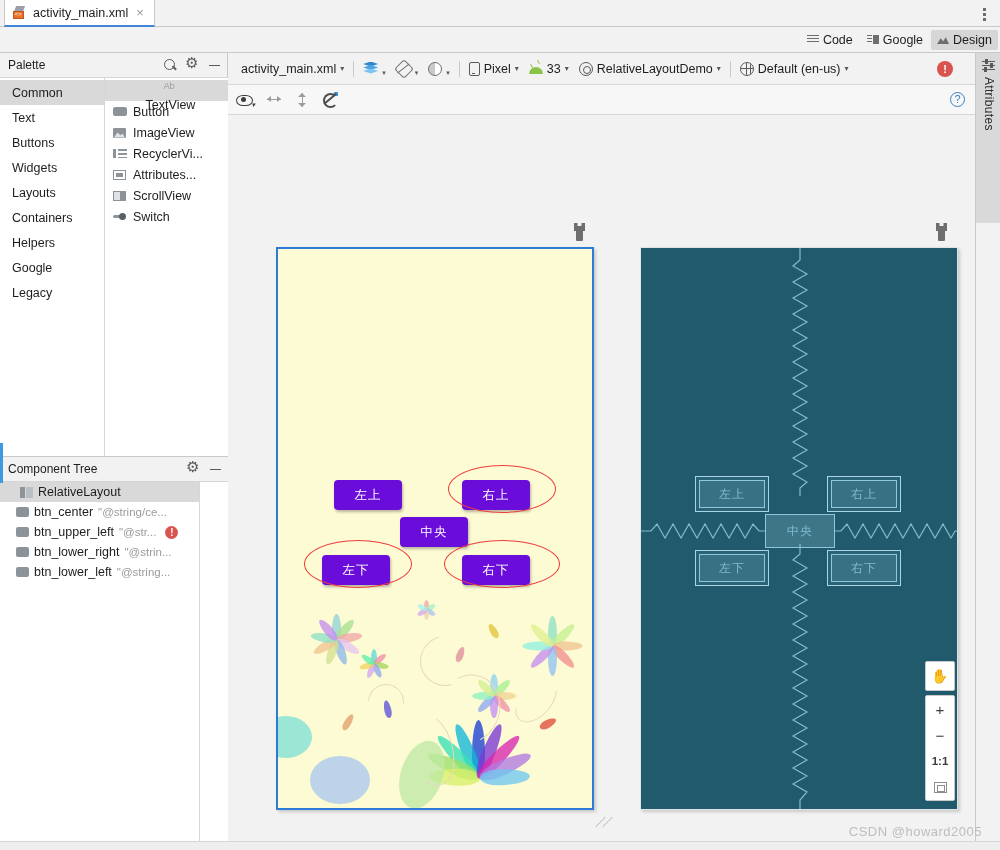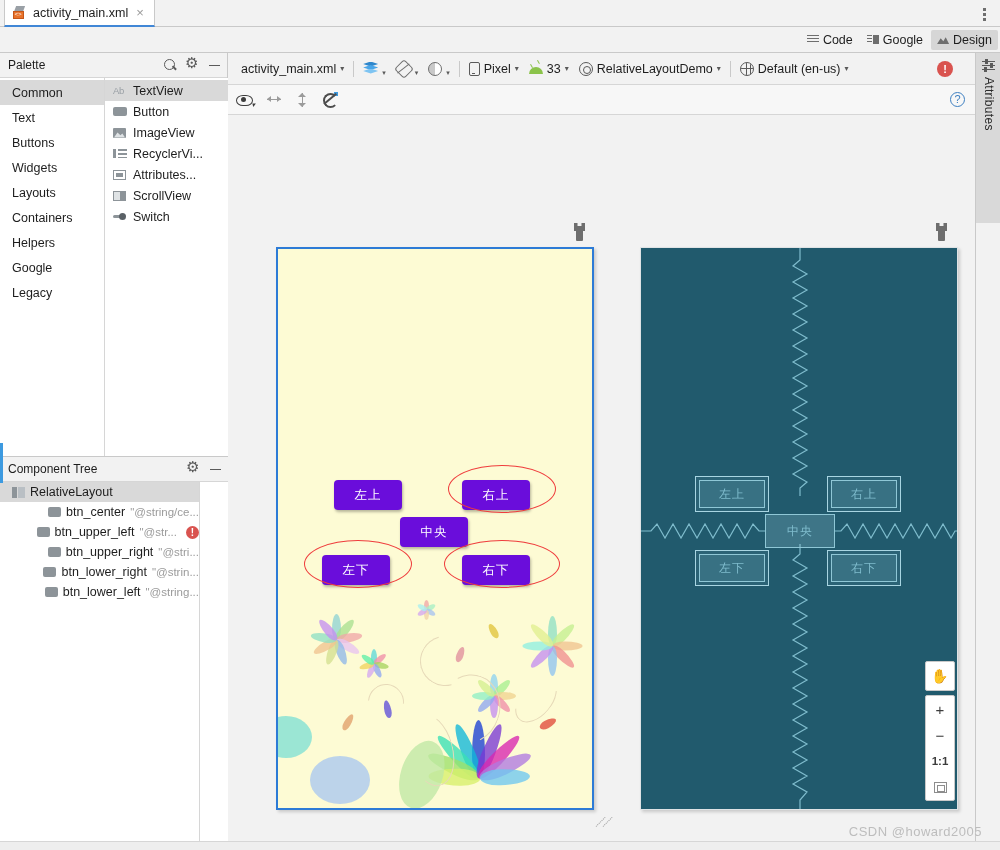--- a/index.html
+++ b/index.html
@@ -98,21 +98,21 @@
   .pal-cat {
     height:25px; display:flex; align-items:center; padding-left:12px;
     font-size:12.5px; color:#1d1d1d; cursor:pointer;
   }
   .pal-cat.sel { background:#d9d9d9; }
   .pal-items { flex:1; height:100%; background:#ffffff; padding-top:2px; }
   .pal-item {
     height:21px; display:flex; align-items:center; gap:6px; padding-left:8px;
     font-size:12.5px; color:#1d1d1d; cursor:pointer;
   }
-  .pal-item.sel { background:#d9d9d9; }
+  .pal-item.sel { background:#d9d9d9;flex-direction:column; }
   .pal-ico { width:14px; height:12px; position:relative; flex:none; }
   .ab-ico { font-size:9.5px; color:#9aa0a6; letter-spacing:-0.4px; line-height:12px; }
   .btn-ico { position:absolute; left:0; top:1px; width:14px; height:9px; background:#8d9499; border-radius:2px; }
   .img-ico { position:absolute; left:0; top:1px; width:13px; height:10px; background:#8d9499; border-radius:1px; overflow:hidden;}
   .img-ico:after { content:""; position:absolute; left:1px; bottom:0; width:11px; height:6px; background:#dfe3e5; clip-path:polygon(0 100%,32% 18%,58% 62%,76% 32%,100% 100%); }
   .rec-ico:before { content:""; position:absolute; left:0; top:1px; width:3px; height:9px; background:#8d9499;
      }
   .rec-ico:after { content:""; position:absolute; left:5px; top:1px; width:9px; height:9px;
      background: repeating-linear-gradient(#8d9499 0 2px, transparent 2px 4px); }
   .frag-ico { position:absolute; left:0; top:1px; width:13px; height:10px; border:1.4px solid #8d9499; }
@@ -125,22 +125,22 @@
   
   .vsplit { position:absolute; left:0; top:403px; width:228px; height:1px; background:#c9c9c9; }
 
   .treepanel { position:absolute; left:0; top:404px; width:228px; height:384px; background:#ffffff; }
   .tree-body { position:absolute; left:0; top:25px; width:200px; height:359px; background:#ffffff; border-right:1px solid #d6d6d6;}
   .tree-row {
     height:20px; display:flex; align-items:center; gap:5px;
     font-size:12.5px; color:#1d1d1d; cursor:pointer; position:relative;
   }
   .tree-row.sel { background:#d9d9d9; }
-  .tree-row.lvl0 { padding-left:12px; }
-  .tree-row.lvl1 { padding-left:26px;justify-content:flex-end; }
+  .tree-row.lvl0 { padding-left:20px; }
+  .tree-row.lvl1 { padding-left:16px; }
   .ic-layoutbox { width:13px; height:11px; position:relative; flex:none; }
   .ic-layoutbox:before { content:""; position:absolute; left:0; top:0; width:5px; height:11px; background:#8d9499; }
   .ic-layoutbox:after { content:""; position:absolute; left:6px; top:0; width:7px; height:11px; background:#b9bfc4; }
   .ic-widgetbox { width:13px; height:10px; background:#8d9499; border-radius:2px; flex:none; }
   .tree-id { color:#1d1d1d; }
   .tree-val { color:#9b9b9b; font-size:11.5px; }
   .err-dot {
     width:13px; height:13px; border-radius:50%; background:#d9534f;
     color:#fff; font-size:10px; font-weight:bold; line-height:13px; text-align:center;
     margin-left:4px; flex:none;
@@ -467,25 +467,20 @@
           <span class="tree-val">"@string/ce...</span>
         </div>
         <div class="tree-row lvl1">
           <span class="ic-widgetbox"></span>
           <span class="tree-id">btn_upper_left</span>
           <span class="tree-val">"@str...</span>
           <span class="err-dot">!</span>
         </div>
         <div class="tree-row lvl1">
           <span class="ic-widgetbox"></span>
-          <span class="tree-id">btn_upper_right</span>
-          <span class="tree-val">"@stri...</span>
-        </div>
-        <div class="tree-row lvl1">
-          <span class="ic-widgetbox"></span>
           <span class="tree-id">btn_lower_right</span>
           <span class="tree-val">"@strin...</span>
         </div>
         <div class="tree-row lvl1">
           <span class="ic-widgetbox"></span>
           <span class="tree-id">btn_lower_left</span>
           <span class="tree-val">"@string...</span>
         </div>
       </div>
 

